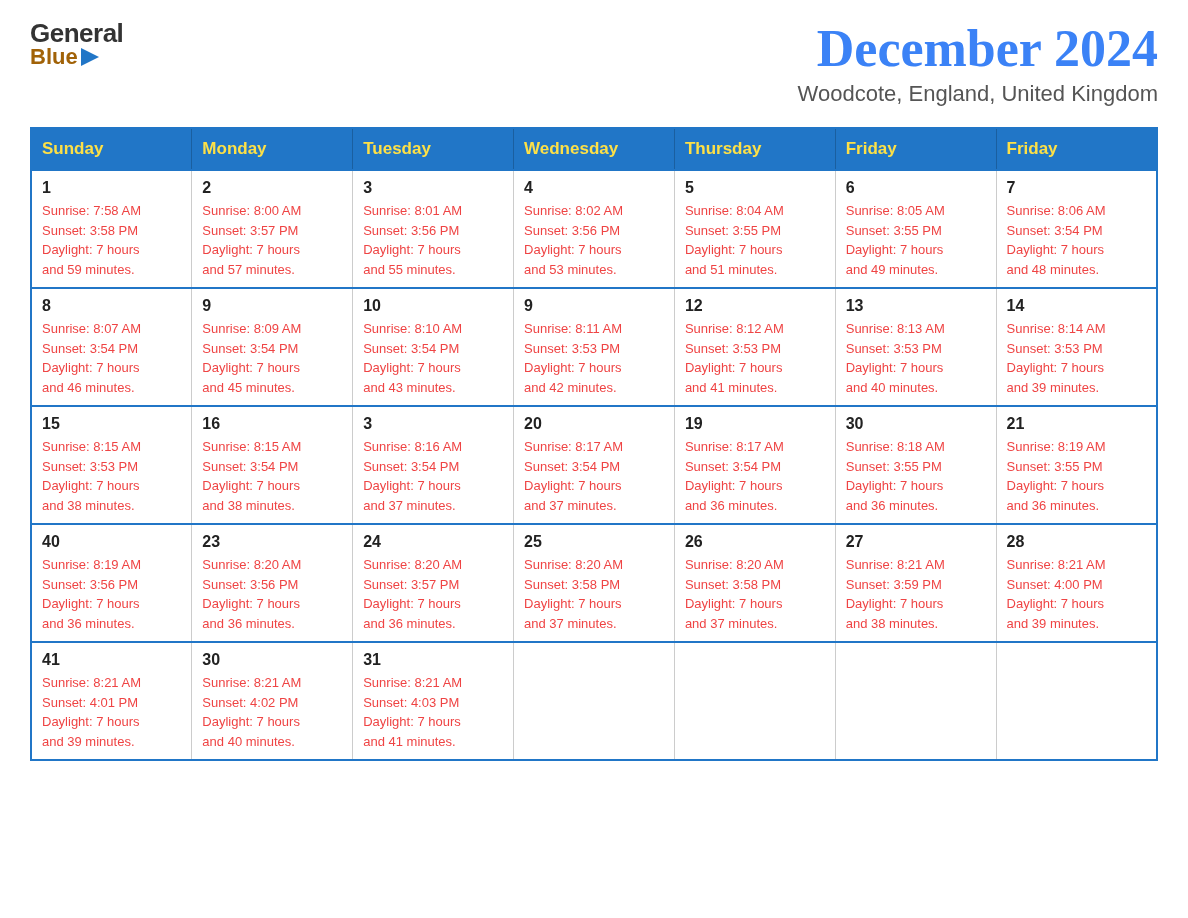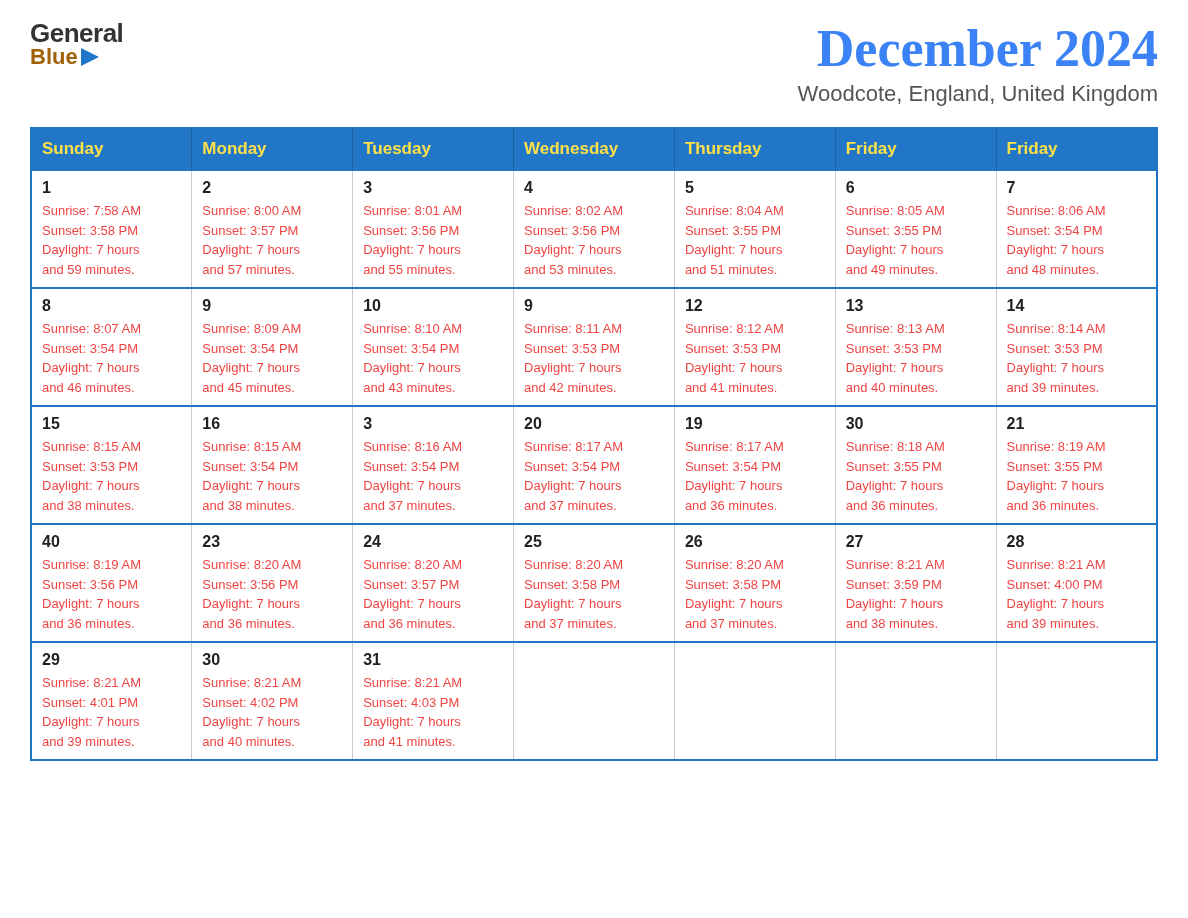--- a/index.html
+++ b/index.html
@@ -387,21 +387,21 @@
         <div class="day-info">
           Sunrise: 8:21 AM<br>
           Sunset: 4:00 PM<br>
           Daylight: 7 hours<br>
           and 39 minutes.
         </div>
       </td>
       </tr>
       <tr>
         <td>
-        <div class="day-number">29</div>
+        <div class="day-number">41</div>
         <div class="day-info">
           Sunrise: 8:21 AM<br>
           Sunset: 4:01 PM<br>
           Daylight: 7 hours<br>
           and 39 minutes.
         </div>
       </td>
         <td>
         <div class="day-number">30</div>
         <div class="day-info">

